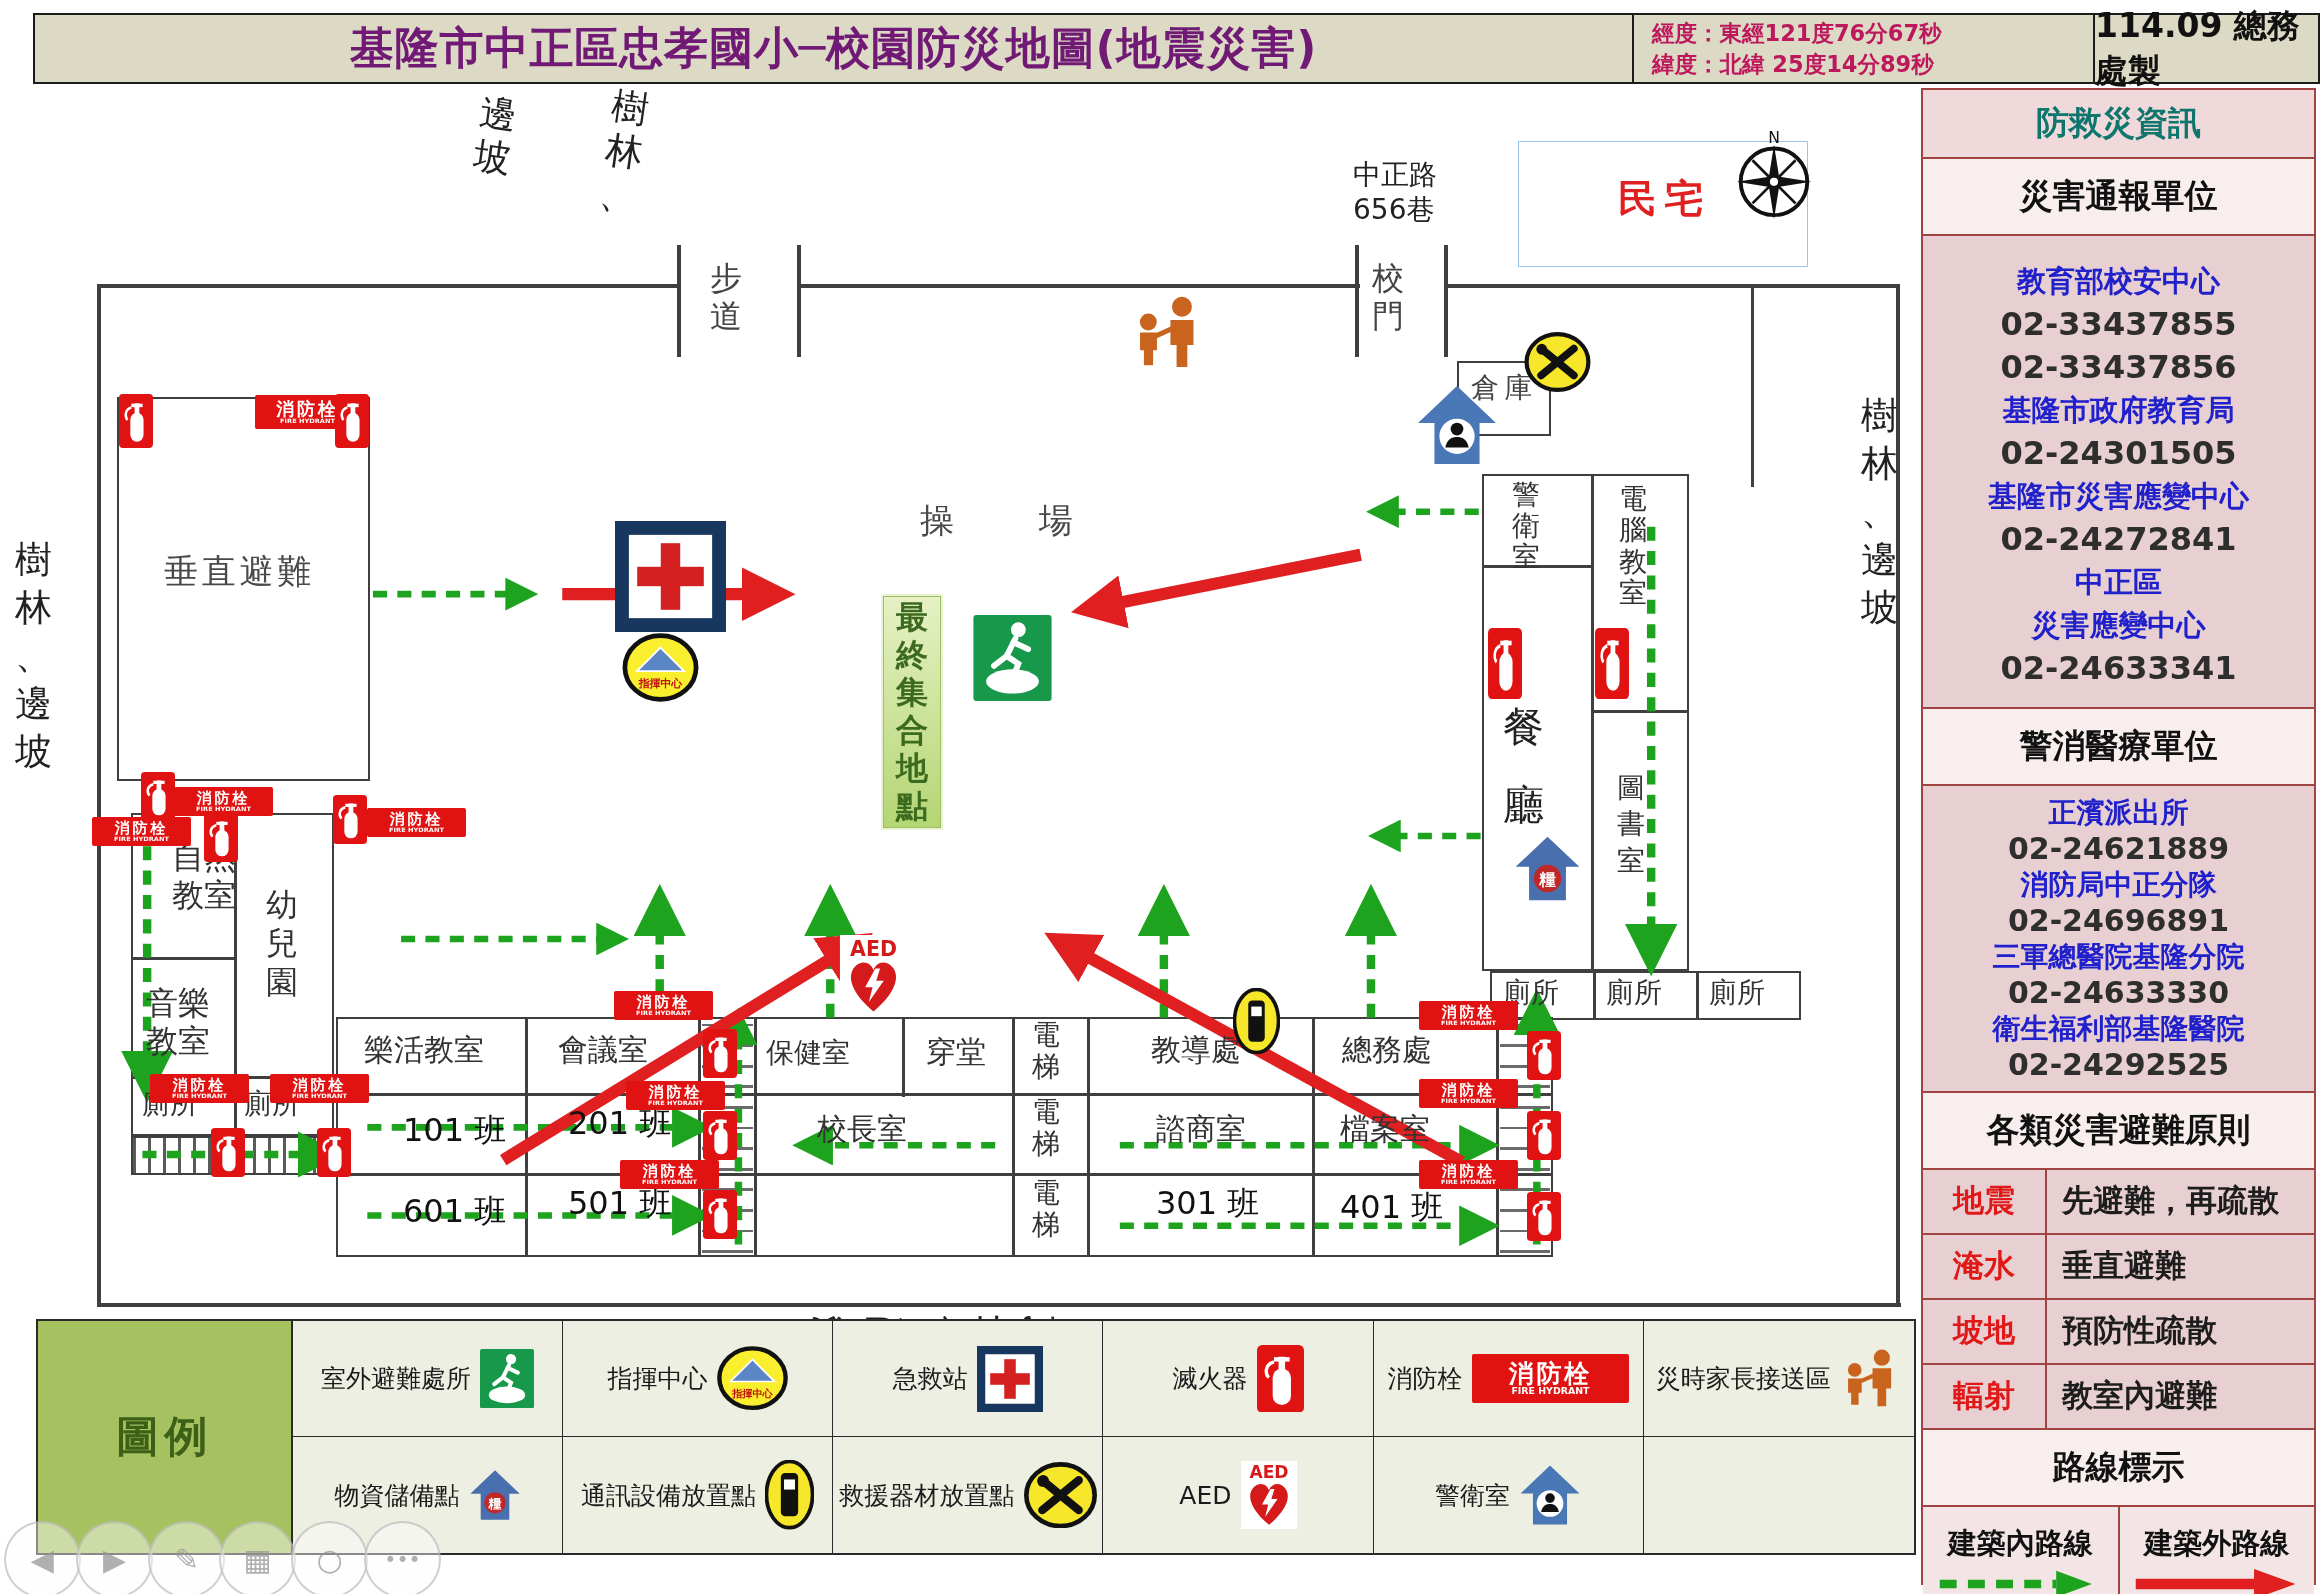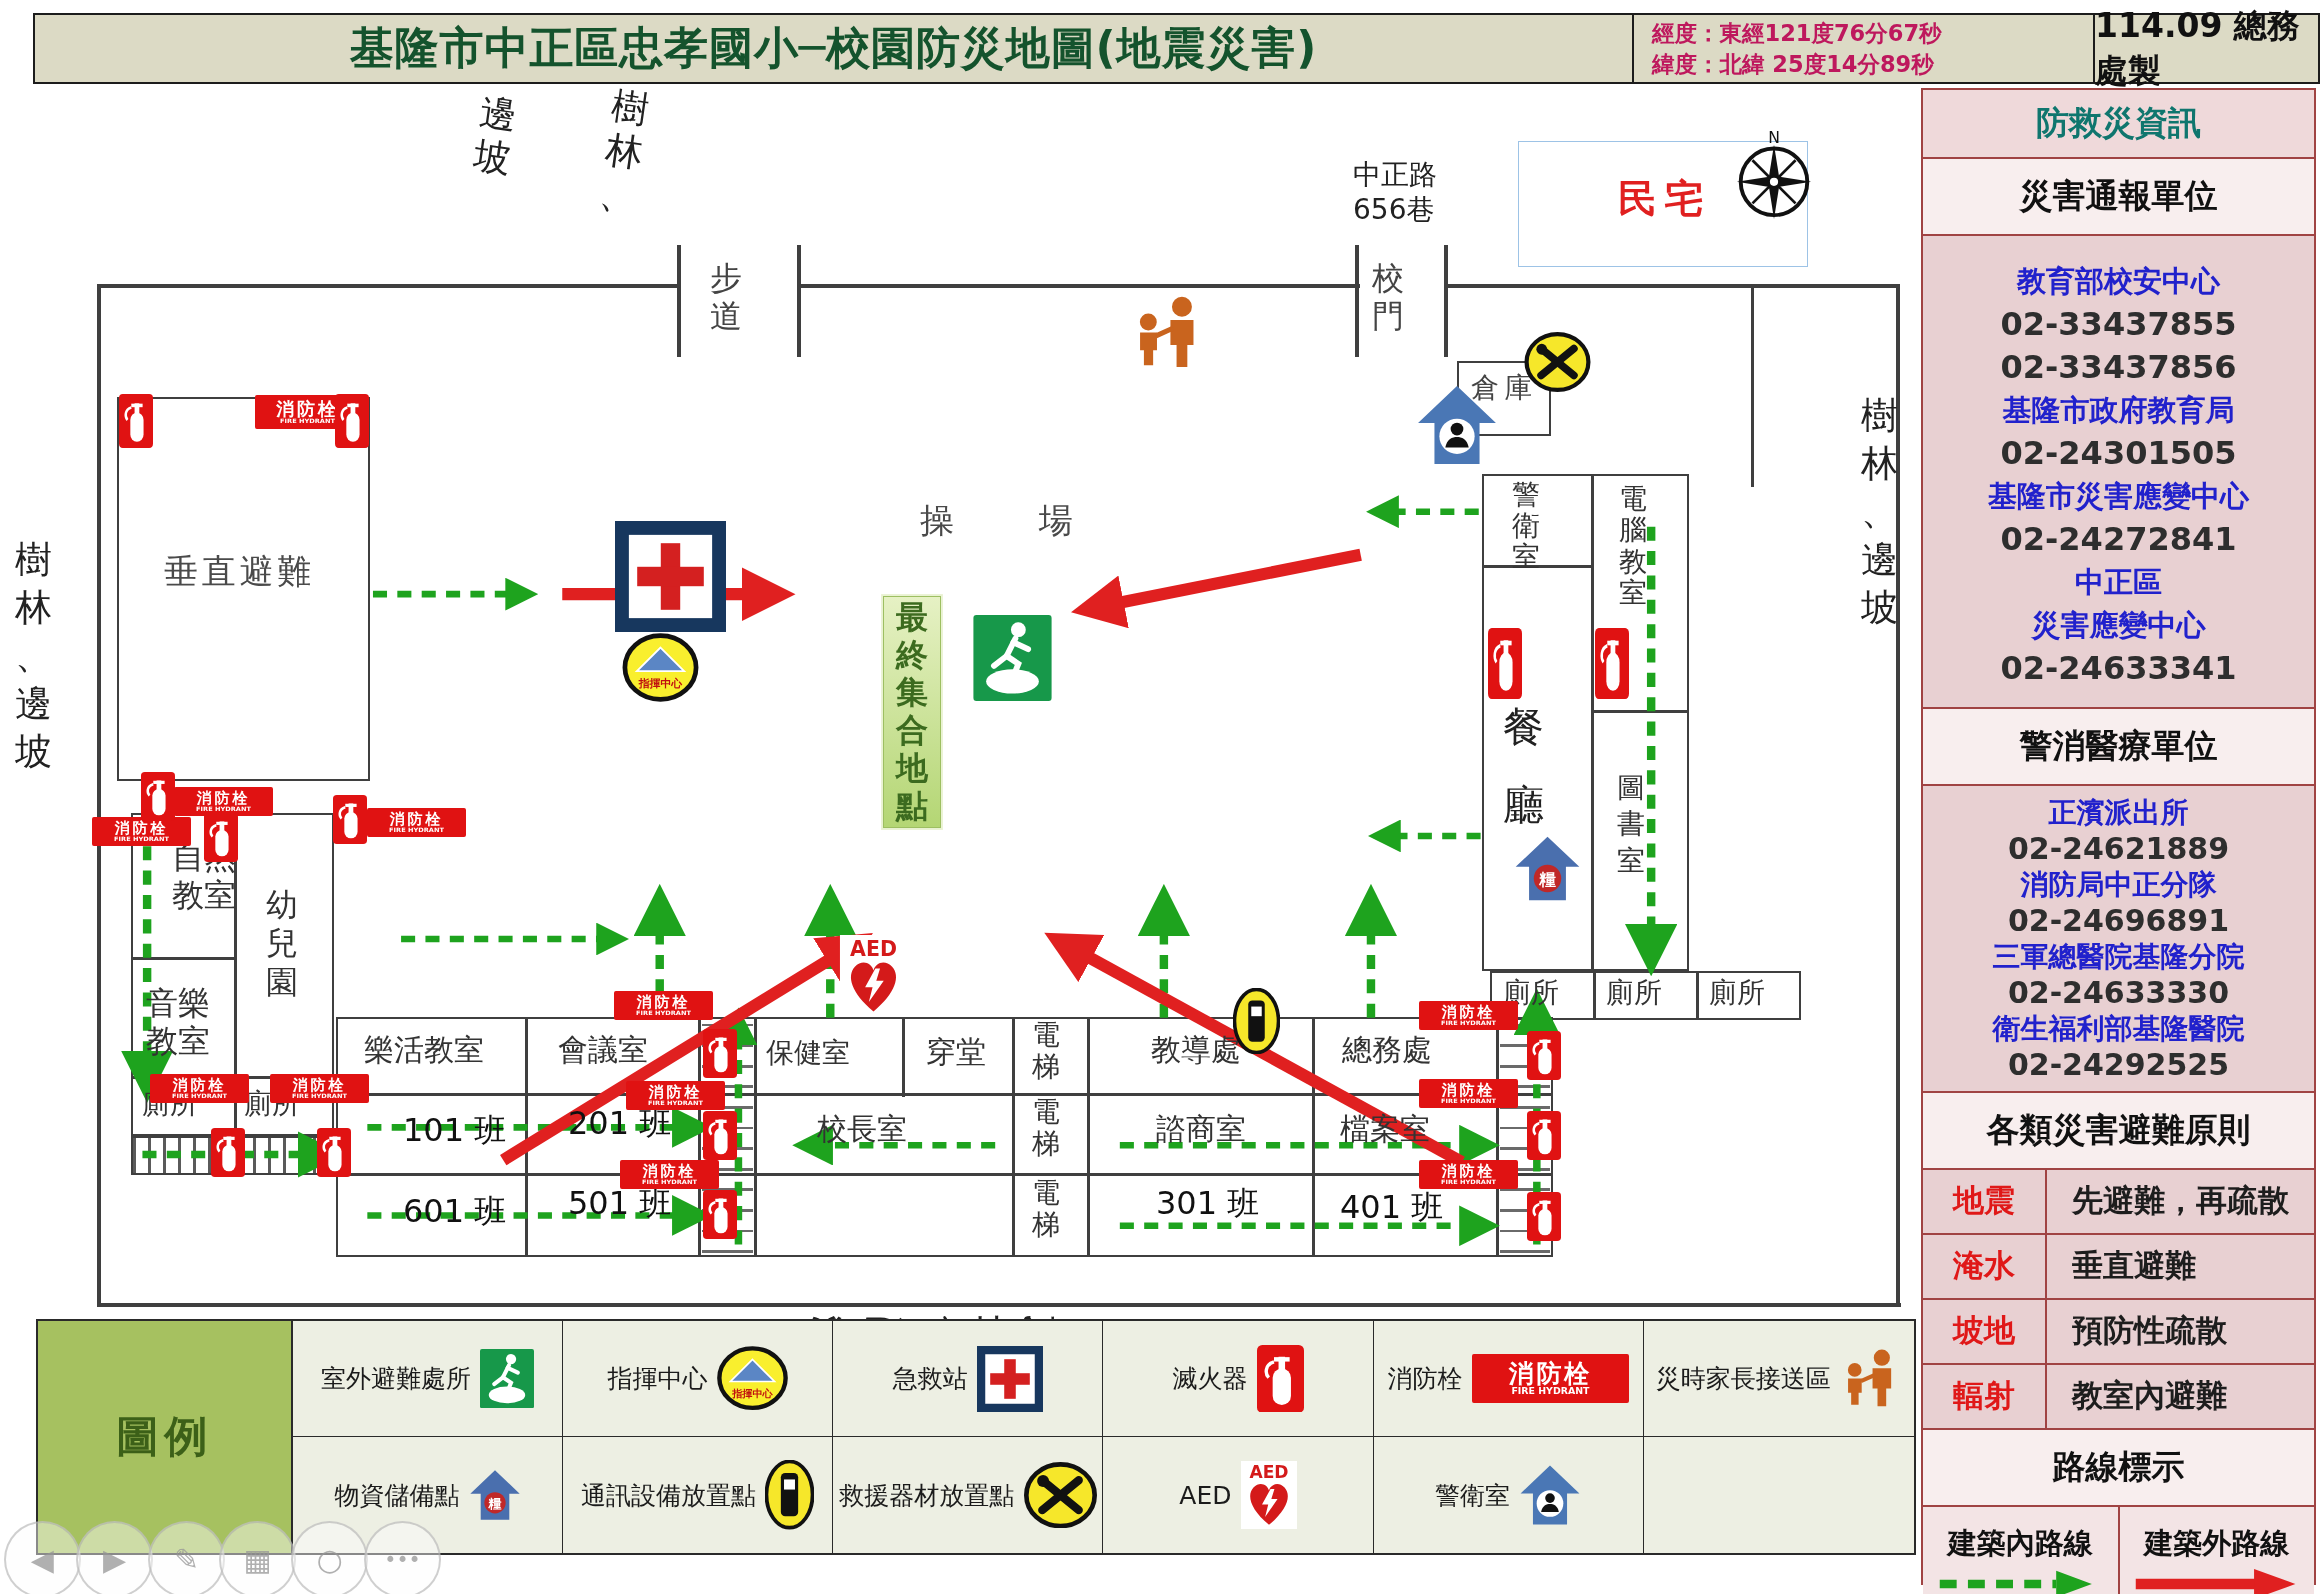--- a/index.html
+++ b/index.html
@@ -2,21 +2,21 @@
 <html style="font-size:15px"><head>
 <meta charset="utf-8">
 <style>
   html,body{margin:0;padding:0;background:#fff;}
   #app{position:relative;width:2324px;height:1595px;background:#fff;overflow:hidden;
        font-family:"DejaVu Sans","Liberation Sans",sans-serif;}
   
   #titlebar{position:absolute;left:33px;top:13px;width:2287px;height:71px;background:#dcdac5;
             border:2.8px solid #1c1c1c;box-sizing:border-box;display:flex;align-items:stretch;}
   .tb-title{flex:none;width:1597px;display:flex;align-items:center;justify-content:center;
-            font-size:44px;font-weight:bold;color:#14532d;letter-spacing:0.9px;}
+            font-size:44px;font-weight:bold;color:#701a75;letter-spacing:0.9px;}
   .tb-coords{flex:none;width:461px;border-left:2.8px solid #1c1c1c;box-sizing:border-box;
              display:flex;flex-direction:column;justify-content:center;padding-left:18px;
              font-size:22.5px;font-weight:bold;color:#be185d;line-height:1.35;}
   .tb-made{flex:1;border-left:2.8px solid #1c1c1c;box-sizing:border-box;display:flex;
            align-items:center;justify-content:center;font-size:33px;font-weight:bold;color:#111;}
   
   #map{position:absolute;left:0;top:0;width:2324px;height:1595px;}
   .wall{position:absolute;background:#3f3f3f;z-index:1;}
   .mbox{position:absolute;border:2.8px solid #3f3f3f;box-sizing:border-box;z-index:1;background:transparent;}
   .stairs{position:absolute;z-index:1;background:repeating-linear-gradient(0deg,#6a6a6a 0 2.8px,transparent 2.8px 20.6px);}
@@ -44,21 +44,21 @@
   .sb-phone{color:#2e2e2e;font-weight:bold;}
   .sb-c1{padding:24px 0 17px;}
   .sb-c1 .sb-name{font-size:29px;line-height:43px;}
   .sb-c1 .sb-phone{font-size:32px;line-height:43px;}
   .sb-c2{padding:9.4px 0 7.5px;}
   .sb-c2 .sb-name{font-size:28px;line-height:36px;}
   .sb-c2 .sb-phone{font-size:30px;line-height:36px;}
   .sb-rule{display:flex;height:63px;border-bottom:2.8px solid #a04343;align-items:stretch;}
   .sb-rule-k{flex:none;width:122px;display:flex;align-items:center;justify-content:center;
              border-right:2.8px solid #a04343;color:#e01818;font-size:31px;font-weight:bold;}
-  .sb-rule-v{flex:1;display:flex;align-items:center;padding-left:25px;font-size:31px;font-weight:bold;color:#1d1d1d;border-radius:25px;}
+  .sb-rule-v{flex:1;display:flex;align-items:center;padding-left:15px;font-size:31px;font-weight:bold;color:#1d1d1d;border-radius:25px;}
   .sb-routes{display:flex;height:115px;background:#f3e4e5;}
   .sb-route{flex:1;display:flex;flex-direction:column;align-items:center;justify-content:center;gap:3.7px;}
   .sb-route + .sb-route{border-left:2.8px solid #a04343;}
   .sb-route-label{font-size:29px;font-weight:bold;color:#111;}
   
   #legend{position:absolute;left:36px;top:1319px;width:1880px;height:236px;border:2.8px solid #2a2a2a;
           box-sizing:border-box;display:flex;background:#edefe3;z-index:7;}
   .lg-title{flex:none;width:253px;background:#a6c160;border-right:2.8px solid #2a2a2a;display:flex;
             align-items:center;justify-content:center;font-size:43px;font-weight:bold;color:#3c6018;letter-spacing:5.6px;}
   #lg-grid{flex:1;display:grid;grid-template-columns:repeat(6,1fr);grid-template-rows:1fr 1fr;}

